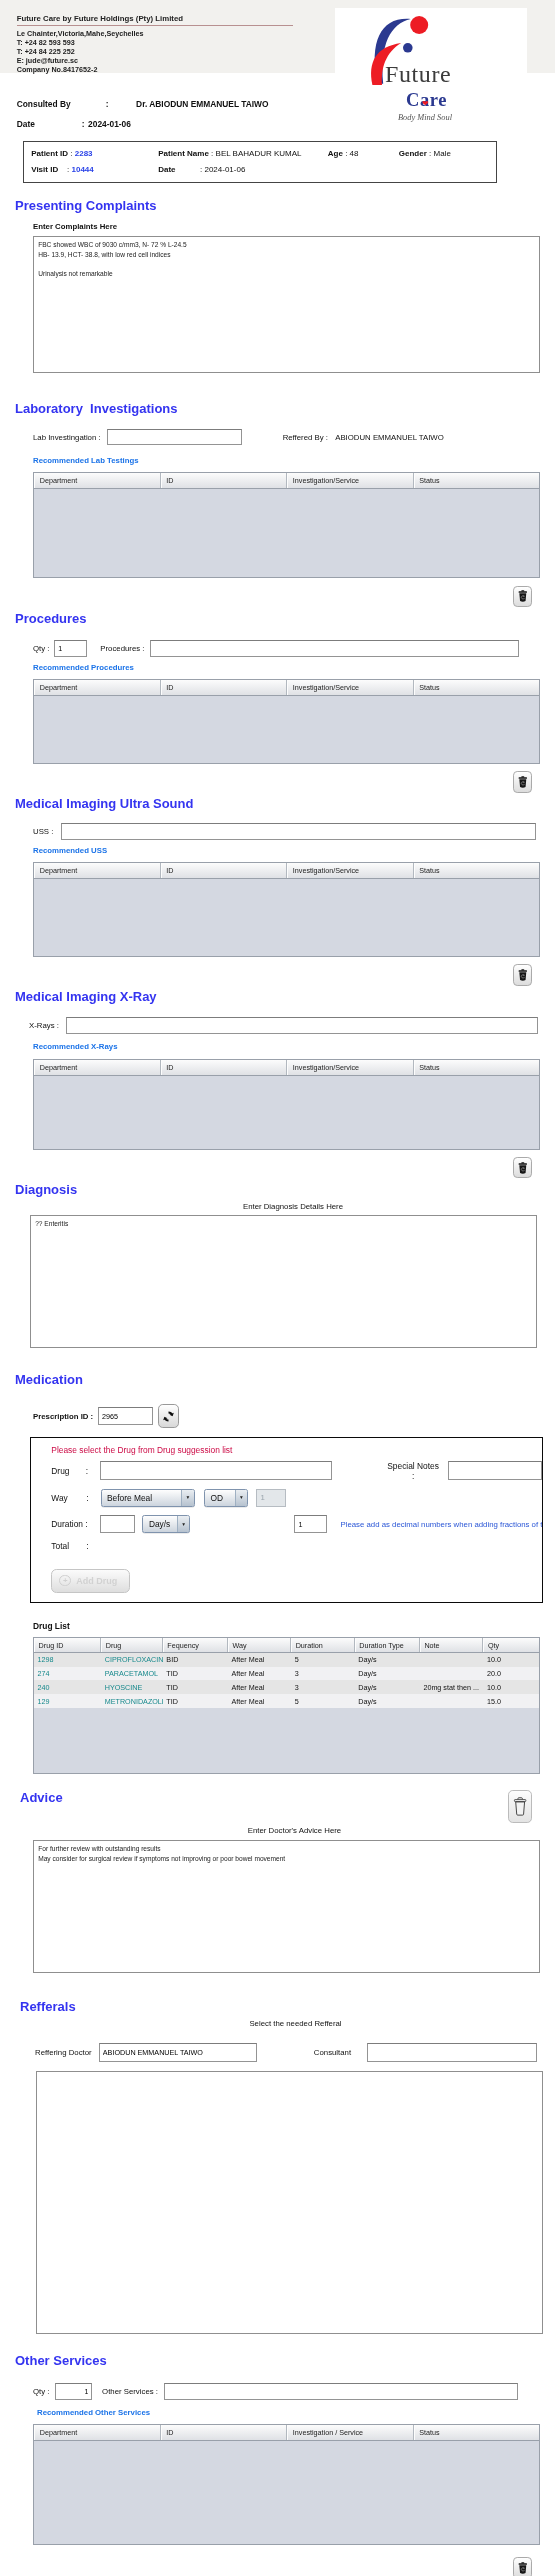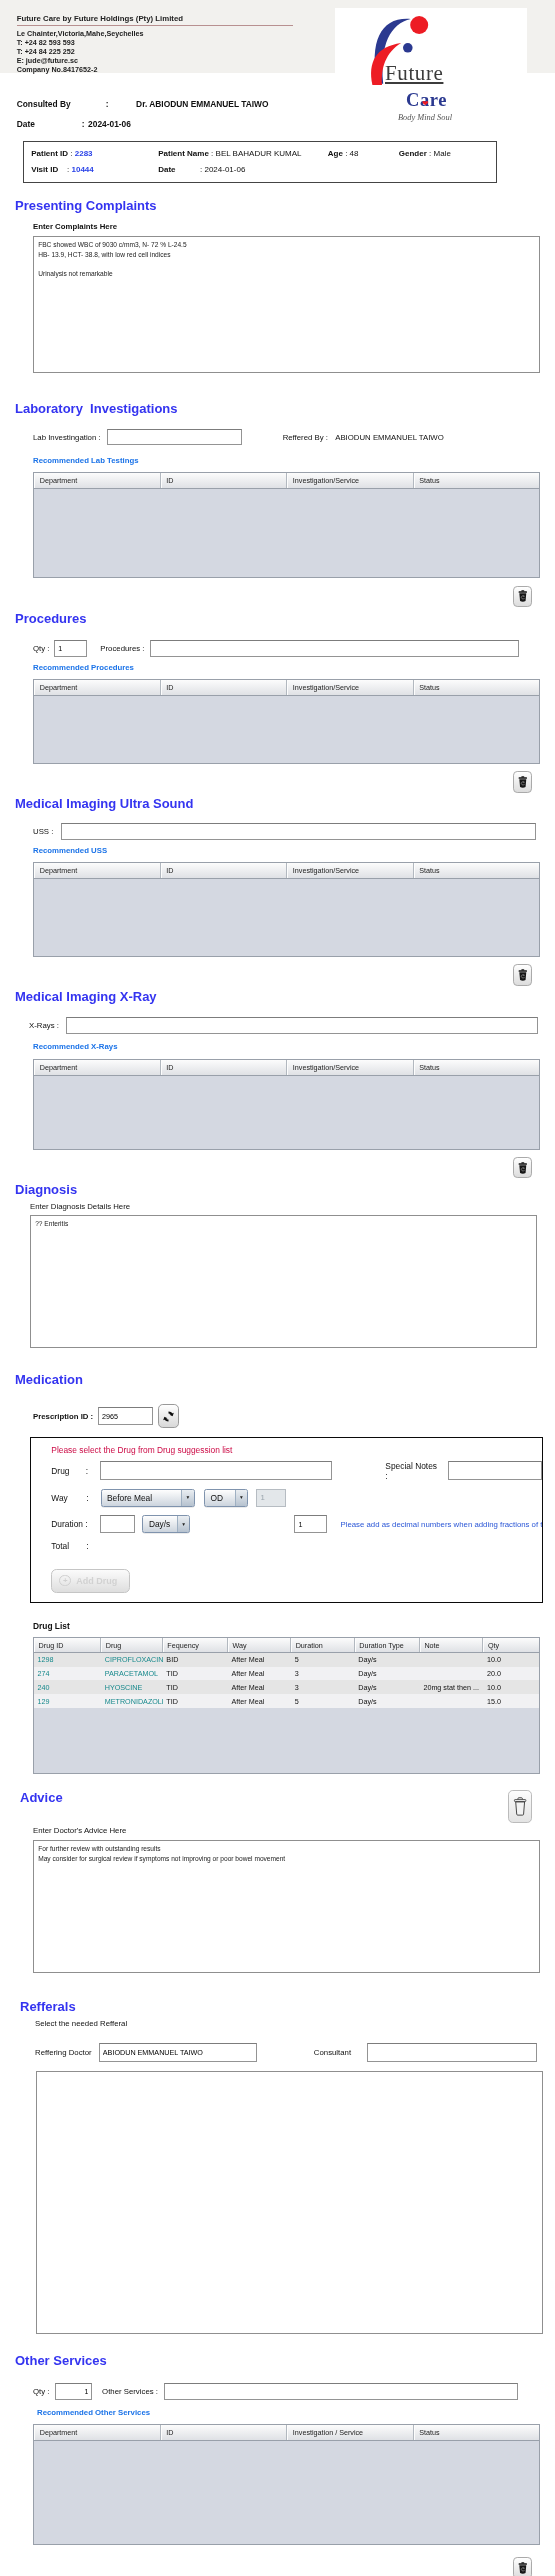--- a/index.html
+++ b/index.html
@@ -13,42 +13,42 @@
 
   
   .topband { background:#f2f1ee; height:73px; position:relative; }
   .company { position:absolute; left:16.7px; top:14.3px; }
   .c-title { font-size:7.8px; font-weight:bold; color:#222; }
   .c-underline { width:276px; height:1.2px; background:#b89090; margin:1.8px 0 2.4px 0; }
   .c-line { font-size:7.2px; font-weight:bold; color:#222; line-height:9px; }
   .logobox { position:absolute; right:29px; top:8.4px; width:192px; height:118px; background:#fff; z-index:2; }
   .logo-wrap { position:relative; width:100%; height:100%; }
   .logo-svg { position:absolute; left:29px; top:4.8px; }
-  .logo-future { position:absolute; left:50px; top:53px; font-family:"Liberation Serif", serif; font-size:21px; color:#3c3c3c; letter-spacing:0.6px;text-decoration:underline; }
+  .logo-future { position:absolute; left:50px; top:53px; font-family:"Liberation Serif", serif; font-size:24px; color:#3c3c3c; letter-spacing:0.6px; }
   .logo-care { position:absolute; left:71px; top:82px; font-family:"Liberation Serif", serif; font-weight:bold; font-size:18.5px; color:#2b3990; letter-spacing:0.6px; }
   .logo-heart { position:absolute; left:87px; top:91px; font-size:7.8px; color:#ed1c24; }
   .logo-tag { position:absolute; left:63px; top:105px; font-family:"Liberation Serif", serif; font-style:italic; font-size:8.4px; color:#555; }
 
   
   .consult-row { margin:0 0 0 16.7px; display:flex; font-size:8.4px; font-weight:bold; color:#111; }
   .consult-row .clab { width:65px; }
   .consult-row .cval { margin-left:3.6px; }
   .mt-consult { margin-top:26px;gap:24px; }
   .mt-date { margin-top:9.6px; }
 
   
   .patient-box { margin:12px 0 0 23px; width:474px; border:1.2px solid #444; background:#fff; padding:4.2px 7.2px; }
   .p-row { display:flex; line-height:16px; font-size:8px; }
   .p-c1 { width:127px; } .p-c2 { flex:1; } .p-c3 { width:71px; } .p-c4 { width:90px; }
   .plab { font-weight:bold; }
   .blueval { color:#2a43e8; font-weight:bold; }
 
   
   .h-blue { color:#3434f0; font-size:13px; font-weight:bold; margin-left:15px; white-space:pre-wrap; }
-  .lbl { font-size:7.8px; color:#111; }
+  .lbl { font-size:7.8px; color:#111;text-align:center; }
   .lbl-b { font-size:7.8px; font-weight:bold; color:#111; }
   .indent { margin-left:33px; }
   .reclink { display:inline-block; color:#1b73e8; font-weight:bold; font-size:7.8px; margin-left:33px; cursor:pointer; }
   .inp { border:0.6px solid #949494; border-top:1.2px solid #7c7c7c; background:#fff; height:16.7px; font:7.2px "Liberation Sans", sans-serif; padding:1.2px 3px; }
   .ta { display:block; margin:4.8px 0 0 33px; width:507px; border:0.6px solid #8f8f8f; background:#fff; font:6.6px "Liberation Sans", sans-serif; padding:3px 4.2px; resize:none; line-height:9.6px; color:#222; }
 
   .tbl { margin:7.2px 0 0 33px; width:507px; border:0.6px solid #99a0aa; }
   .tbl-head { display:flex; background:linear-gradient(#fcfcfc,#dfe1e5); border-bottom:0.6px solid #99a0aa; }
   .th { flex:1; font-size:7.2px; color:#222; padding:3px 4.8px; border-right:0.6px solid #b2b8bf; border-left:0.6px solid #fdfdfd; }
   .th:last-child { border-right:none; }

